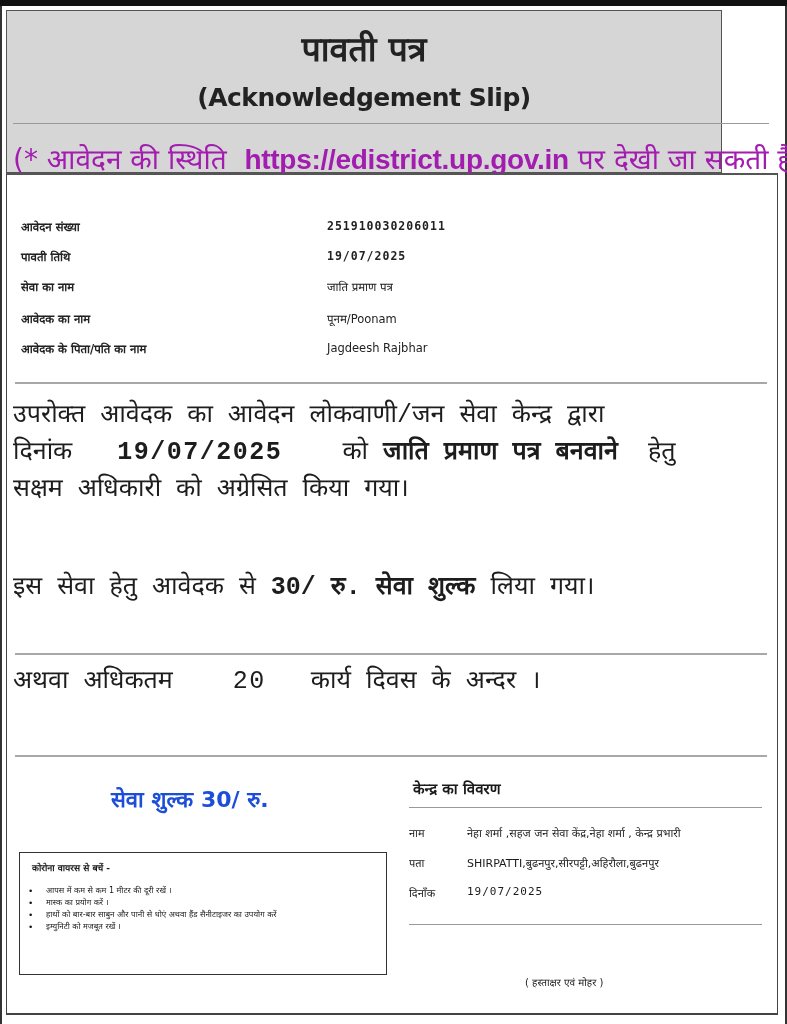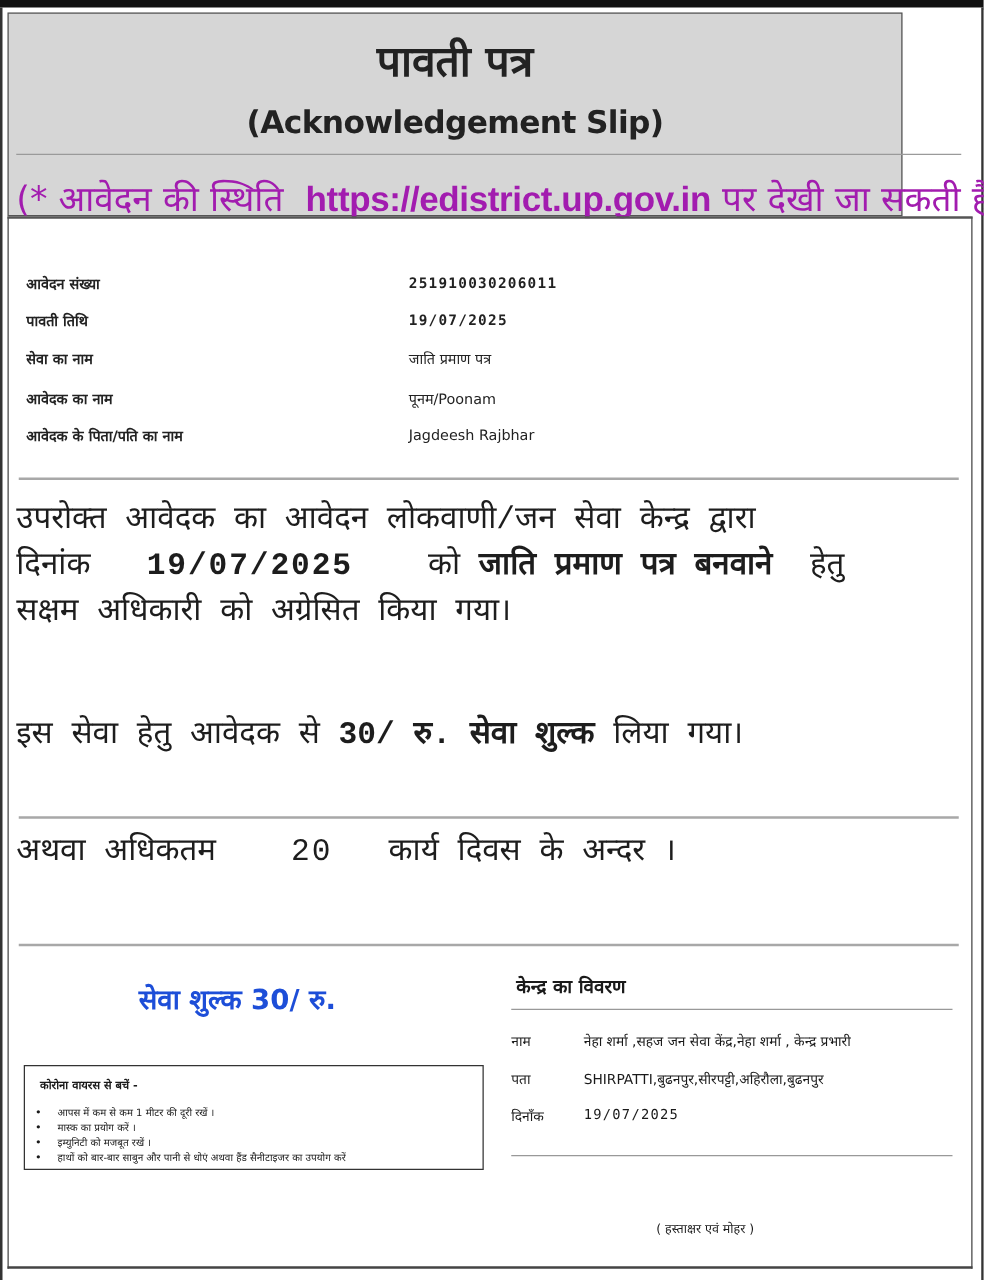--- a/index.html
+++ b/index.html
@@ -17,21 +17,21 @@
     .info { position: absolute; left: 14px; top: 44px; width: 560px; }
     .info-row { position: absolute; left: 0; height: 20px; font-size: 11.5px; font-weight: bold; color: #222; }
     .info-label { position: absolute; left: 0; white-space: nowrap; }
     .info-value { position: absolute; left: 306px; white-space: nowrap; font-weight: normal; }
     .info-value.mono { font-family: "DejaVu Sans Mono", monospace; font-weight: bold; font-size: 11.5px; letter-spacing: 1px; }
     .rule { position: absolute; left: 8px; width: 752px; height: 2px; background: #a8a8a8; }
     .para { position: absolute; left: 6px; font-size: 25px; line-height: 37px; color: #1d1d1d; white-space: nowrap; font-family: Liberation Mono, monospace; }
     .para b { font-weight: bold; }
     .para .num { letter-spacing: 1.5px; }
     .fee-big { position: absolute; left: 104px; top: 608px; font-size: 22px; font-weight: bold; color: #1d4ed8; white-space: nowrap; }
-    .covid { position: absolute; left: 12px; top: 677px; width: 368px; height: 84px; border: 1px solid #333; padding: 8px 8px; }
+    .covid { position: absolute; left: 12px; top: 677px; width: 368px; height: 123px; border: 1px solid #333; padding: 8px 8px; }
     .covid-title { font-size: 9px; font-weight: bold; margin-bottom: 11px; margin-left: 4px; }
     .covid ul { list-style: none; }
     .covid li { font-size: 8px; line-height: 12px; position: relative; padding-left: 18px; white-space: nowrap; }
     .covid li::before { content: "•"; position: absolute; left: 0; top: 0; font-size: 9px; }
     .center-detail { position: absolute; left: 398px; top: 598px; width: 360px; }
     .cd-title { position: absolute; left: 8px; top: 5px; font-size: 15px; font-weight: bold; white-space: nowrap; }
     .cd-rule { position: absolute; left: 4px; width: 353px; height: 1px; background: #999; }
     .cd-row { position: absolute; left: 4px; font-size: 11px; white-space: nowrap; }
     .cd-row .k { position: absolute; left: 0; }
     .cd-row .v { position: absolute; left: 58px; }
@@ -112,22 +112,22 @@
 
     <div class="rule" style="top:580px"></div>
 
     <div class="fee-big">सेवा शुल्क 30/ रु.</div>
 
     <div class="covid">
       <div class="covid-title">कोरोना वायरस से बचें -</div>
       <ul>
         <li>आपस में कम से कम 1 मीटर की दूरी रखें ।</li>
         <li>मास्क का प्रयोग करें ।</li>
+        <li>हाथों को बार-बार साबुन और पानी से धोएं अथवा हैंड सैनीटाइजर का उपयोग करें</li>
         <li>इम्युनिटी को मजबूत रखें ।</li>
-        <li>हाथों को बार-बार साबुन और पानी से धोएं अथवा हैंड सैनीटाइजर का उपयोग करें</li>
       </ul>
     </div>
 
     <div class="center-detail">
       <div class="cd-title">केन्द्र का विवरण</div>
       <div class="cd-rule" style="top:34px"></div>
       <div class="cd-row" style="top:52px">
         <span class="k">नाम</span>
         <span class="v">नेहा शर्मा ,सहज जन सेवा केंद्र,नेहा शर्मा , केन्द्र प्रभारी</span>
       </div>

